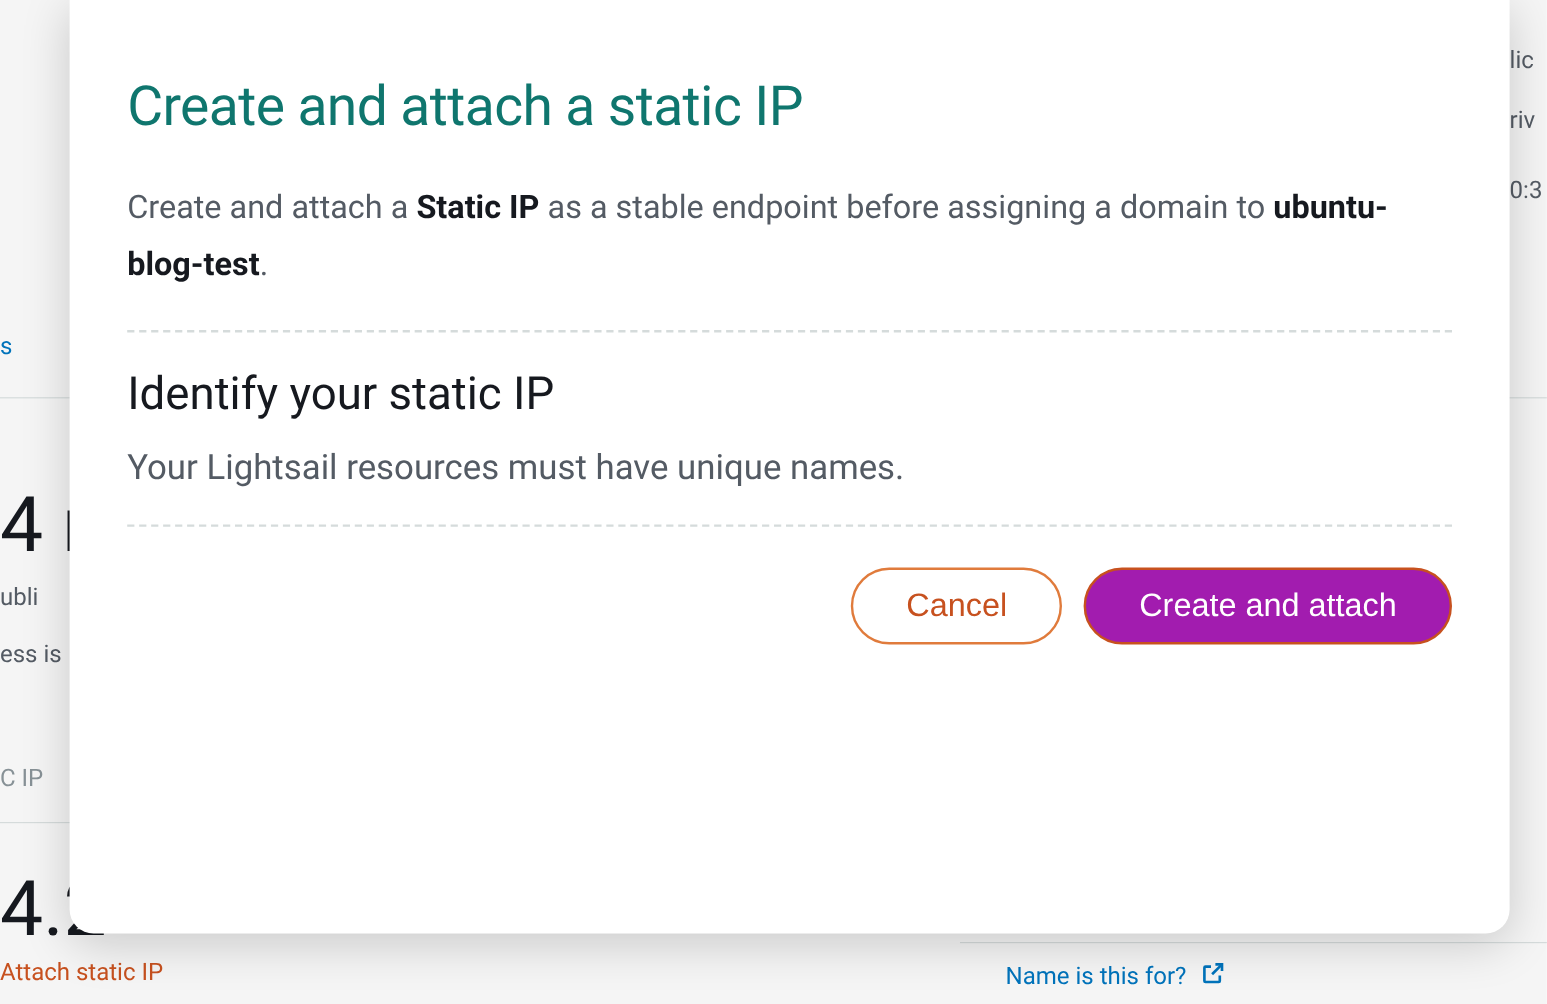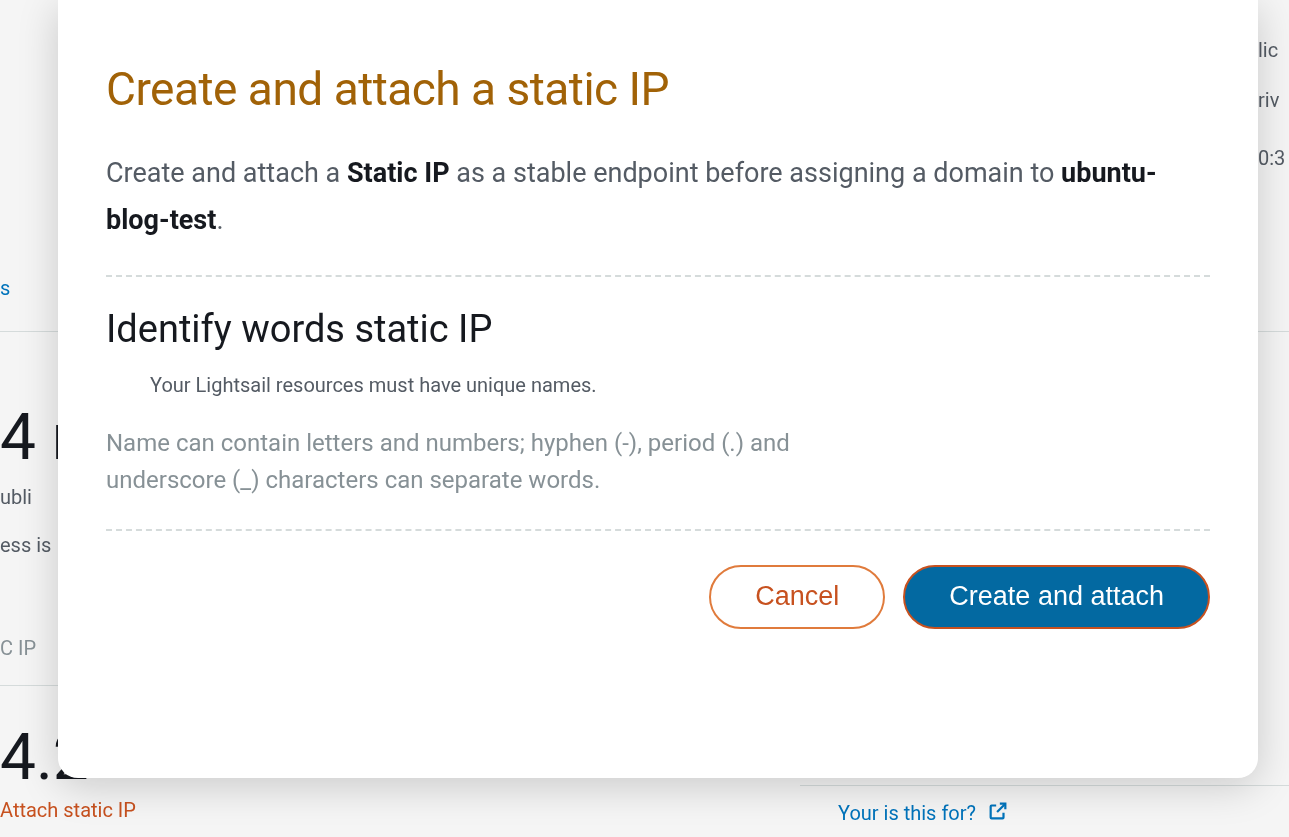--- a/index.html
+++ b/index.html
@@ -34,21 +34,21 @@
       width: 1200px;
       height: 778px;
       background: #fff;
       border-radius: 0 0 20px 20px;
       box-shadow: 0 8px 40px rgba(0,0,0,0.18);
       padding: 40px 48px 34px 48px;
     }
     .modal-title {
       font-size: 46px;
       font-weight: 400;
-      color: #a16207;
+      color: #0f766e;
       margin-top: 22px;
       margin-bottom: 34px;
       letter-spacing: -0.5px;
     }
     .modal-desc {
       font-size: 27px;
       color: #545b64;
       line-height: 1.75;
       margin-bottom: 30px;
     }
@@ -59,24 +59,23 @@
       margin: 0;
     }
     .section-title {
       font-size: 38px;
       font-weight: 400;
       color: #16191f;
       margin-top: 30px;
       margin-bottom: 22px;
     }
     .section-desc {
-      font-size: 20px;
+      font-size: 29px;
       color: #545b64;
       margin-bottom: 24px;
-      margin-left: 44px;
     }
     .name-input {
       width: 400px;
       height: 76px;
       border: 1.5px solid #879196;
       border-radius: 4px;
       font-size: 28px;
       padding: 0 16px;
       color: #16191f;
       background: #fff;
@@ -118,21 +117,21 @@
       display: inline-flex;
       align-items: center;
       justify-content: center;
     }
     .btn-secondary {
       background: #fff;
       color: #c7511f;
       border-color: #e07b3c;
     }
     .btn-primary {
-      background: #0369a1;
+      background: #a21caf;
       color: #fff;
       border-color: #c7511f;
     }
     .ext-icon {
       display: inline-block;
       width: 20px; height: 20px;
       margin-left: 6px;
       vertical-align: -2px;
     }
   </style>
@@ -147,38 +146,37 @@
   <div class="bg-divider" style="left:0; top:331px; width:1289px;"></div>
   <div class="bg-text bg-huge" style="left:0; top:400px;">4 n</div>
   <div class="bg-text" style="left:0; top:485px;">ubli</div>
   <div class="bg-text" style="left:0; top:533px;">ess is</div>
   <div class="bg-text" style="left:0; top:636px; color:#879196;">C IP</div>
   <div class="bg-divider" style="left:0; top:685px; width:780px;"></div>
   <div class="bg-text bg-huge" style="left:0; top:720px;">4.2</div>
   <div class="bg-text orange-link" style="left:0; top:798px;">Attach static IP</div>
   <div class="bg-divider" style="left:800px; top:785px; width:489px;"></div>
   <div class="bg-text blue-link" style="left:838px; top:800px;">
-    <span>Your is this for?</span>
+    <span>Name is this for?</span>
     <span class="ext-icon">
       <svg viewBox="0 0 24 24" width="22" height="22" fill="none" stroke="#0073bb" stroke-width="2.4">
         <path d="M14 4h6v6"></path>
           <path d="M20 4l-9 9"></path>
           <path d="M18 14v5a1 1 0 0 1-1 1H5a1 1 0 0 1-1-1V7a1 1 0 0 1 1-1h5"></path>
       </svg>
     </span>
   </div>
 </div>
 
 <div class="modal">
   <h1 class="modal-title">Create and attach a static IP</h1>
   <p class="modal-desc">
     <span>Create and attach a </span><b>Static IP</b><span> as a stable endpoint before assigning a domain to </span><b>ubuntu-blog-test</b><span>.</span>
   </p>
   <hr class="dashed-divider">
-  <h2 class="section-title">Identify words static IP</h2>
+  <h2 class="section-title">Identify your static IP</h2>
   <p class="section-desc">Your Lightsail resources must have unique names.</p>
-  <p class="hint-text">Name can contain letters and numbers; hyphen (-), period (.) and underscore (_) characters can separate words.</p>
   <hr class="dashed-divider" style="margin-top:30px;">
   <div class="modal-actions">
     <button class="btn btn-secondary">Cancel</button>
     <button class="btn btn-primary">Create and attach</button>
   </div>
 </div>
 
 </body></html>

